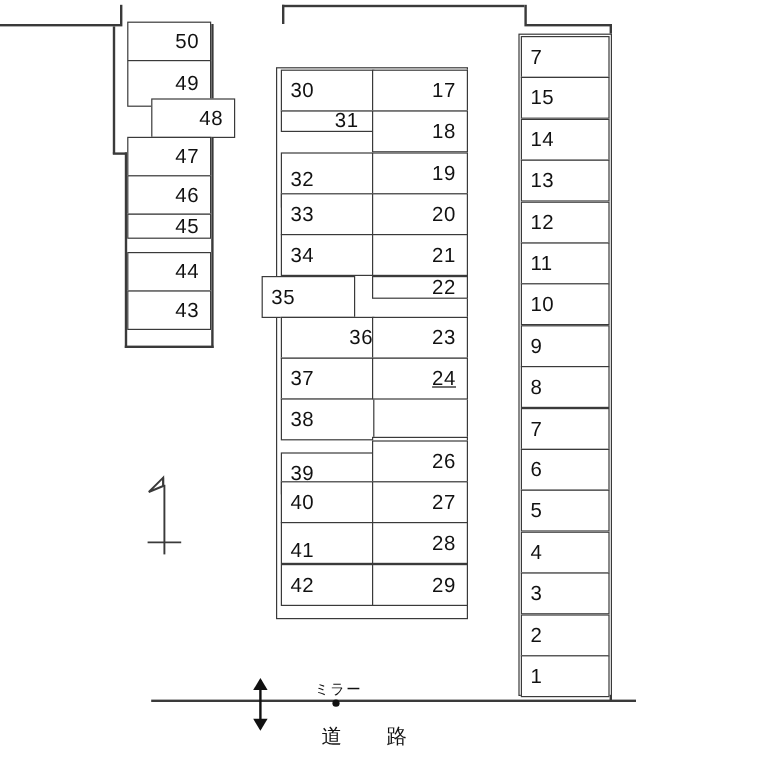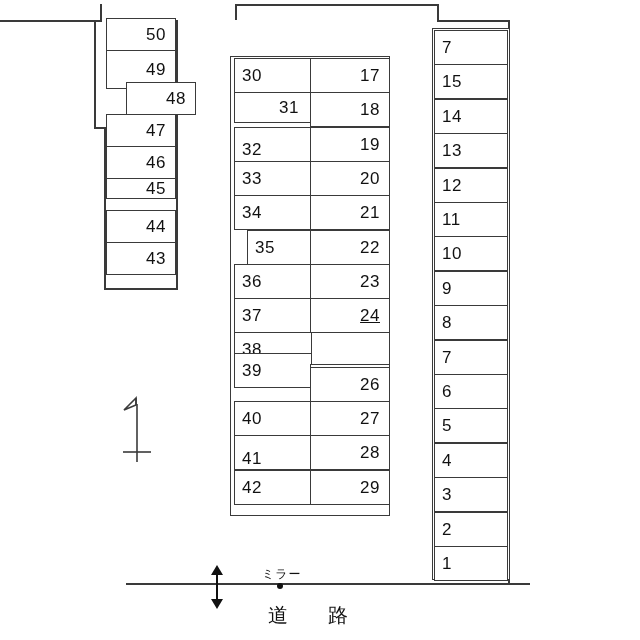--- a/index.html
+++ b/index.html
@@ -54,21 +54,21 @@
   }
 
   
   .road-line {
     position: absolute;
     height: 2px;
     background: #3a3a3a;
   }
   .road-label {
     position: absolute;
-    font-size: 20px;
+    font-size: 17px;
     color: #111111;
     letter-spacing: 10px;
     white-space: nowrap;
   }
   .mirror-label {
     position: absolute;
     font-size: 12px;
     color: #111111;
     white-space: nowrap;
     letter-spacing: 1px;
@@ -131,45 +131,45 @@
       <div class="stall right-label" style="left: 106px; top: 242px; width: 70px; height: 33px;">
         <span>43</span>
       </div>
     </div>
 
   <div class="center-frame" style="left:230px; top:56px; width:160px; height:460px;"></div>
   <div id="center-block">
       <div class="stall left-label" style="left: 234px; top: 58px; width: 78px; height: 35px;">
         <span>30</span>
       </div>
-      <div class="stall left-label" style="left: 234px; top: 92px; width: 78px; height: 31px; padding-left: 44px;">
+      <div class="stall left-label" style="left: 234px; top: 92px; width: 78px; height: 18px; padding-left: 44px;">
         <span>31</span>
       </div>
       <div class="stall left-label" style="left: 234px; top: 127px; width: 78px; height: 46px;">
         <span>32</span>
       </div>
       <div class="stall left-label" style="left: 234px; top: 161px; width: 78px; height: 35px;">
         <span>33</span>
       </div>
       <div class="stall left-label" style="left: 234px; top: 195px; width: 78px; height: 35px;">
         <span>34</span>
       </div>
-      <div class="stall left-label" style="left: 247px; top: 230px; width: 78px; height: 35px;">
+      <div class="stall left-label" style="left: 218px; top: 230px; width: 78px; height: 35px;">
         <span>35</span>
       </div>
-      <div class="stall left-label" style="left: 234px; top: 264px; width: 78px; height: 35px;">
+      <div class="stall left-label" style="left: 234px; top: 264px; width: 78px; height: 35px; justify-content: flex-end;">
         <span>36</span>
       </div>
       <div class="stall left-label" style="left: 234px; top: 298px; width: 78px; height: 35px;">
         <span>37</span>
       </div>
       <div class="stall left-label" style="left: 234px; top: 332px; width: 78px; height: 35px;">
         <span>38</span>
       </div>
-      <div class="stall left-label" style="left: 234px; top: 353px; width: 78px; height: 35px; text-align: right;">
+      <div class="stall left-label" style="left: 234px; top: 377px; width: 78px; height: 35px; text-align: right;">
         <span>39</span>
       </div>
       <div class="stall left-label" style="left: 234px; top: 401px; width: 78px; height: 35px;">
         <span>40</span>
       </div>
       <div class="stall left-label" style="left: 234px; top: 435px; width: 78px; height: 35px; align-items: flex-end;">
         <span>41</span>
       </div>
       <div class="stall left-label" style="left: 234px; top: 470px; width: 78px; height: 35px;">
         <span>42</span>
@@ -182,21 +182,21 @@
       </div>
       <div class="stall right-label" style="left: 310px; top: 127px; width: 80px; height: 35px;">
         <span>19</span>
       </div>
       <div class="stall right-label" style="left: 310px; top: 161px; width: 80px; height: 35px;">
         <span>20</span>
       </div>
       <div class="stall right-label" style="left: 310px; top: 195px; width: 80px; height: 35px;">
         <span>21</span>
       </div>
-      <div class="stall right-label" style="left: 310px; top: 230px; width: 80px; height: 35px;">
+      <div class="stall right-label" style="left: 310px; top: 230px; width: 80px; height: 19px;">
         <span>22</span>
       </div>
       <div class="stall right-label" style="left: 310px; top: 264px; width: 80px; height: 35px;">
         <span>23</span>
       </div>
       <div class="stall right-label" style="left: 310px; top: 298px; width: 80px; height: 35px; text-decoration: underline;">
         <span>24</span>
       </div>
       <div class="stall right-label" style="left: 310px; top: 332px; width: 80px; height: 35px; margin-top: 32px;">
         <span>25</span>

